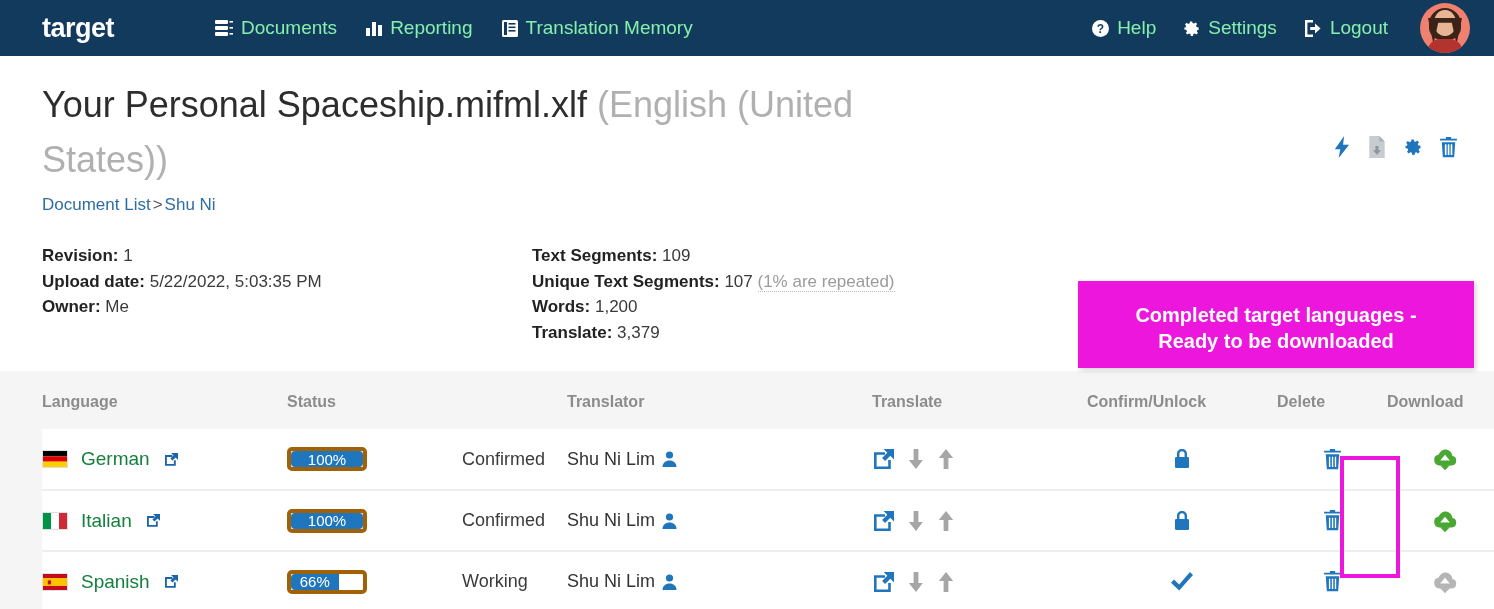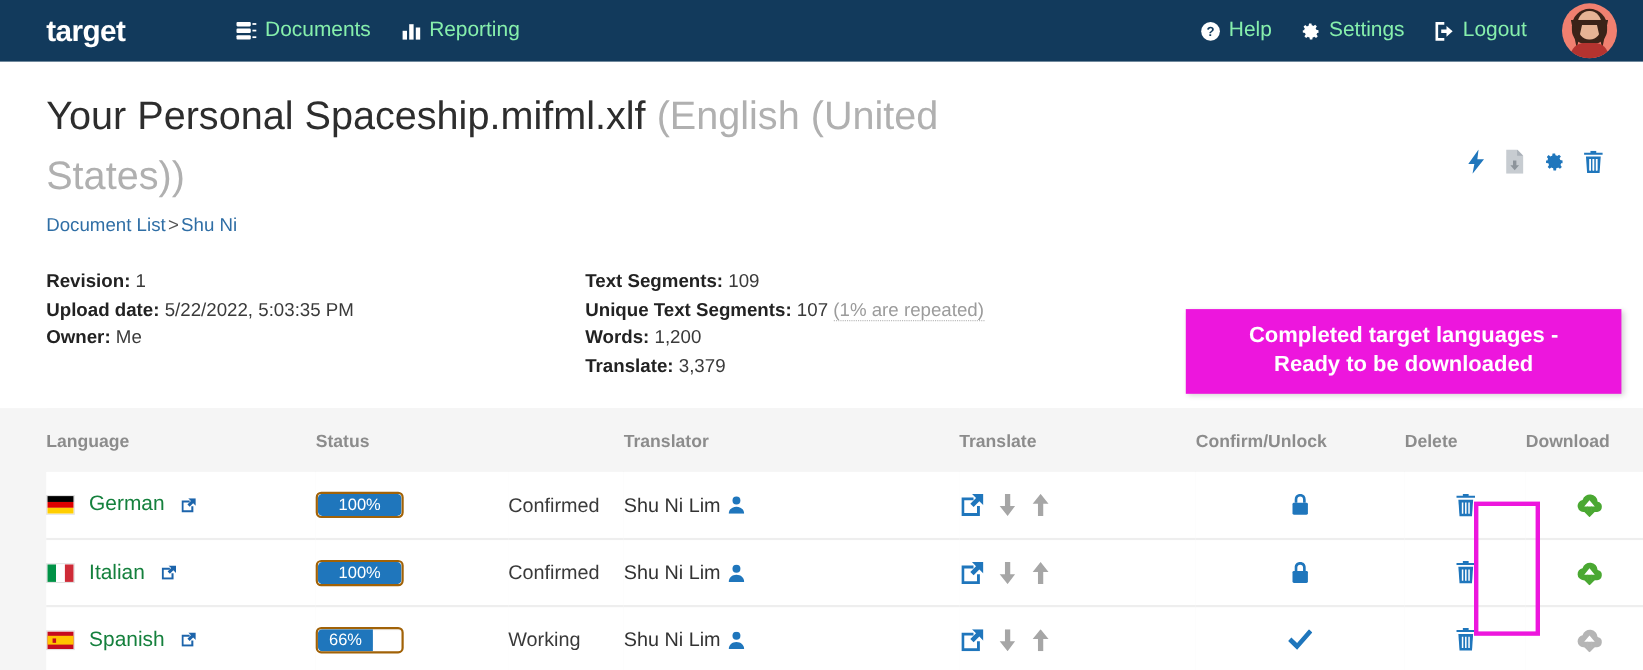--- a/index.html
+++ b/index.html
@@ -121,21 +121,21 @@
   .meta-col.left { width: 490px; }
   .meta-label { font-weight: bold; color: #222; }
   .meta-muted { color: #9b9b9b; border-bottom: 1px dotted #bbb; }
 
   
   .callout {
     position: absolute;
     left: 1078px;
     top: 281px;
     width: 396px;
-    padding: 11px 10px 13px 10px;
+    padding: 21px 10px 13px 10px;
     background: #ed16dd;
     color: #ffffff;
     font-size: 20px;
     font-weight: bold;
     text-align: center;
     line-height: 1.32;
     box-shadow: 2px 2px 5px rgba(0,0,0,0.18);
     z-index: 5;
   }
 
@@ -178,21 +178,21 @@
     width: 26px; height: 18px; flex: none;
     border: 1px solid rgba(0,0,0,0.12);
     display: block;
   }
   .lang-link { color: #15803d; text-decoration: none; font-size: 19px; }
   .ext-ico { color: #1c64ab; margin-left: 2px; }
 
   .progress {
     width: 80px; height: 24px;
     background: #ffffff;
-    border: 2px solid #a16207;
+    border: 4px solid #a16207;
     border-radius: 5px;
     overflow: hidden;
     position: relative;
     box-shadow: 0 1px 1px rgba(0,0,0,0.05) inset;
   }
   .progress .fill {
     height: 100%;
     background: #1f76bc;
     color: #fff;
     font-size: 15px;
@@ -244,20 +244,32 @@
       <span>
         <svg class="ico" width="18" height="18" viewBox="0 0 18 18" fill="#fff">
           <rect x="1" y="9" width="4" height="8"></rect>
           <rect x="7" y="3" width="4" height="14"></rect>
           <rect x="13" y="6" width="4" height="11"></rect>
         </svg>
       </span>
       <span>Reporting</span>
     </a>
 
+    <a class="nav-link" href="#">
+      <span>
+        <svg class="ico" width="18" height="19" viewBox="0 0 18 19" fill="none">
+          <rect x="1" y="1" width="16" height="17" rx="1.5" fill="#fff"></rect>
+          <rect x="3" y="3" width="3" height="13" fill="#123a5c"></rect>
+          <rect x="7.5" y="4" width="7" height="1.6" fill="#123a5c"></rect>
+          <rect x="7.5" y="7.5" width="7" height="1.6" fill="#123a5c"></rect>
+          <rect x="7.5" y="11" width="7" height="1.6" fill="#123a5c"></rect>
+        </svg>
+      </span>
+      <span>Translation Memory</span>
+    </a>
   </div>
 
   <div class="nav-right">
     <a class="nav-link" href="#">
       <span>
         <svg class="ico" width="19" height="19" viewBox="0 0 19 19">
           <circle cx="9.5" cy="9.5" r="8.5" fill="#fff"></circle>
           <text x="9.5" y="14" font-size="12" font-weight="bold" text-anchor="middle" fill="#123a5c" font-family="Liberation Sans, sans-serif">?</text>
         </svg>
       </span>

